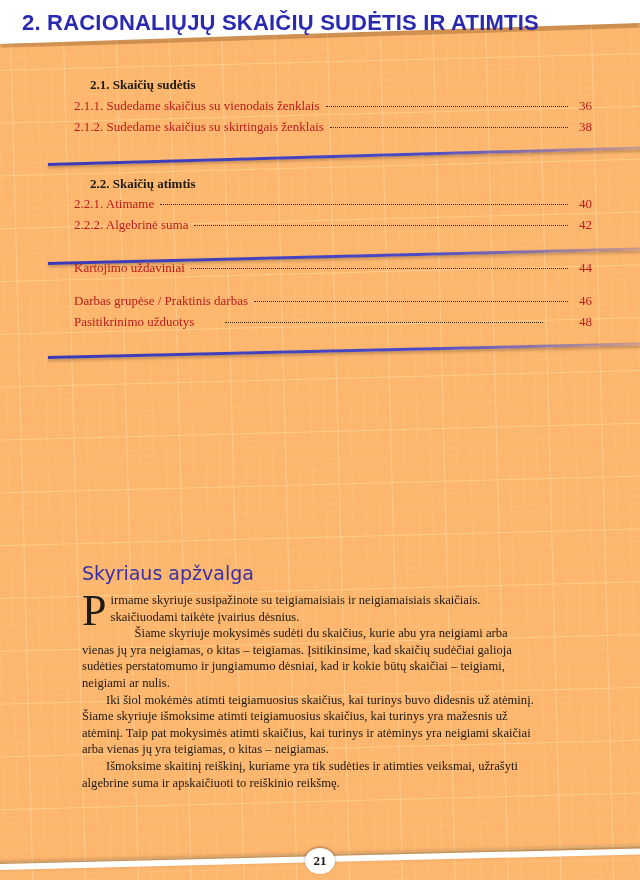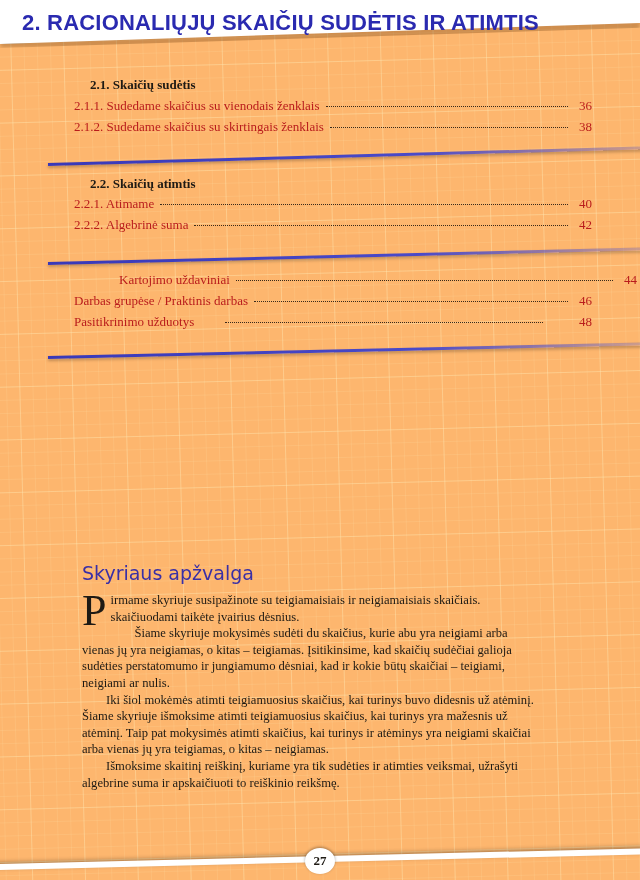--- a/index.html
+++ b/index.html
@@ -114,21 +114,21 @@
     <span class="page">40</span>
   </div>
   <div class="toc-row" style="left:74px; top:217px; width:518px;">
     <span class="label">2.2.2. Algebrinė suma</span>
     <span class="dots"></span>
     <span class="page">42</span>
   </div>
 
   <div class="divider" style="top:262px; transform: rotate(-1.4deg);"></div>
 
-  <div class="toc-row" style="left:74px; top:272px; width:518px;margin-left:45px;">
+  <div class="toc-row" style="left:74px; top:260px; width:518px;">
     <span class="label">Kartojimo uždaviniai</span>
     <span class="dots"></span>
     <span class="page">44</span>
   </div>
   <div class="toc-row" style="left:74px; top:293px; width:518px;">
     <span class="label">Darbas grupėse / Praktinis darbas</span>
     <span class="dots"></span>
     <span class="page">46</span>
   </div>
   <div class="toc-row" style="left:74px; top:314px; width:518px;gap:25px;">
@@ -147,13 +147,13 @@
     <span class="dropcap">P</span>
     <span>irmame skyriuje susipažinote su teigiamaisiais ir neigiamaisiais skaičiais.</span>
     <span>skaičiuodami taikėte įvairius dėsnius.</span>
   </p>
   <p>Šiame skyriuje mokysimės sudėti du skaičius, kurie abu yra neigiami arba vienas jų yra neigiamas, o kitas – teigiamas. Įsitikinsime, kad skaičių sudėčiai galioja sudėties perstatomumo ir jungiamumo dėsniai, kad ir kokie būtų skaičiai – teigiami, neigiami ar nulis.</p>
   <p>Iki šiol mokėmės atimti teigiamuosius skaičius, kai turinys buvo didesnis už atėminį. Šiame skyriuje išmoksime atimti teigiamuosius skaičius, kai turinys yra mažesnis už atėminį. Taip pat  mokysimės atimti skaičius, kai turinys ir atėminys yra neigiami skaičiai arba vienas jų yra teigiamas, o kitas – neigiamas.</p>
   <p>Išmoksime skaitinį reiškinį, kuriame yra tik sudėties ir atimties veiksmai, užrašyti algebrine suma ir apskaičiuoti to reiškinio reikšmę.</p>
 </div>
 
 <div class="footer-line"></div>
-<div class="page-badge">27</div>
+<div class="page-badge">21</div>
 
 </body></html>

